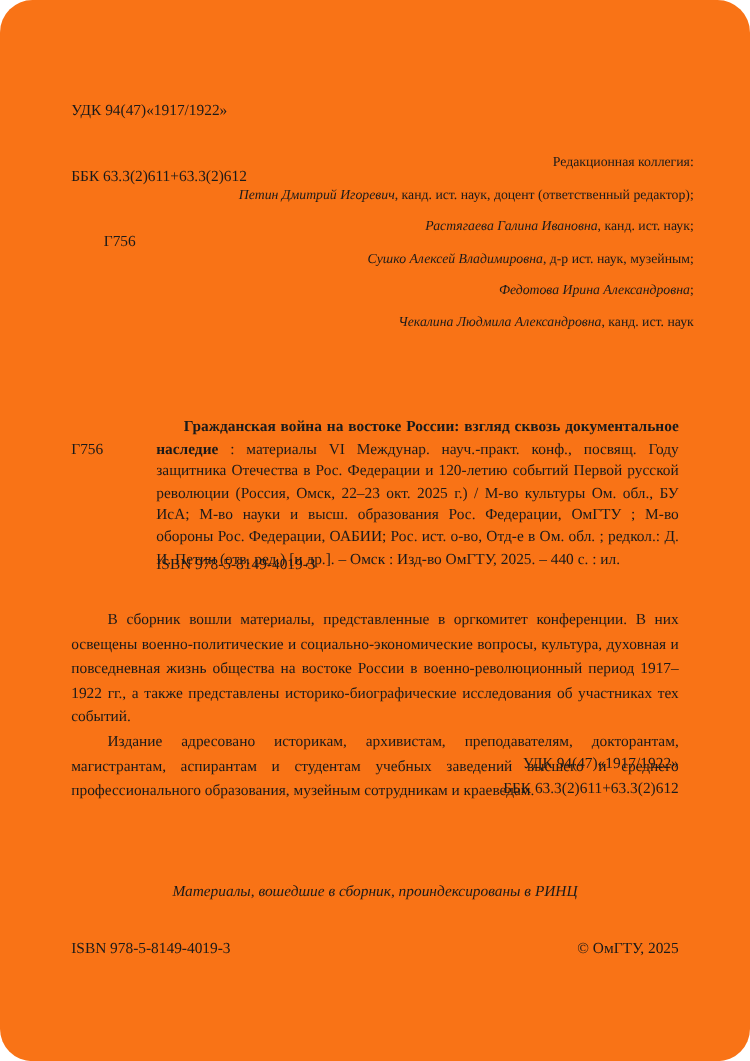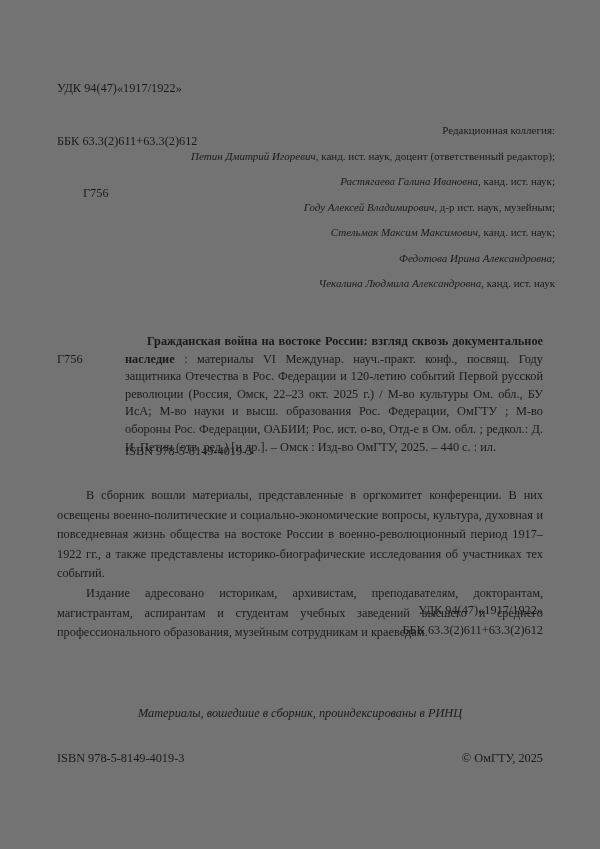--- a/index.html
+++ b/index.html
@@ -12,21 +12,22 @@
     height: 849px;
     position: relative;
     font-family: "Liberation Serif", "DejaVu Serif", serif;
     color: #1a1a1a;
     -webkit-font-smoothing: antialiased;
   }
 
   .page {
     position: absolute;
     inset: 0;
-    background: #737373;
+    background: #f97316;
+    border-radius: 26px;
   }
 
   
   .top-codes {
     position: absolute;
     left: 57px;
     top: 45px;
     font-size: 12.3px;
     line-height: 17.5px;
     white-space: pre;
@@ -151,23 +152,22 @@
     <span class="code-line code-indent">Г756</span>
   </div>
 
   <div class="edboard">
     <span class="edboard-title">Редакционная коллегия:</span>
 
     <span class="edboard-member"><span class="nm">Петин Дмитрий Игоревич</span><span>, канд. ист. наук, доцент (ответственный редактор);</span></span>
 
     <span class="edboard-member"><span class="nm">Растягаева Галина Ивановна</span><span>, канд. ист. наук;</span></span>
 
-    <span class="edboard-member"><span class="nm">Году Алексей Владимирович</span><span>, д-р ист. наук, музейным;</span></span>
+    <span class="edboard-member"><span class="nm">Сушко Алексей Владимировна</span><span>, д-р ист. наук, музейным;</span></span>
 
-    <span class="edboard-member"><span class="nm">Стельмак Максим Максимович</span><span>, канд. ист. наук;</span></span>
 
     <span class="edboard-member"><span class="nm">Федотова Ирина Александровна</span><span>;</span></span>
 
     <span class="edboard-member"><span class="nm">Чекалина Людмила Александровна</span><span>, канд. ист. наук</span></span>
   </div>
 
   <div class="bib">
     <span class="bib-sigla">Г756</span>
     <div class="bib-body"><span class="ttl">Гражданская война на востоке России: взгляд сквозь документальное наследие</span><span> : материалы VI Междунар. науч.-практ. конф., посвящ. Году защитника Отечества в Рос. Федерации и 120-летию событий Первой русской революции (Россия, Омск, 22–23 окт. 2025 г.) / М-во культуры Ом. обл., БУ ИсА; М-во науки и высш. образования Рос. Федерации, ОмГТУ ; М-во обороны Рос. Федерации, ОАБИИ; Рос. ист. о-во, Отд-е в Ом. обл. ; редкол.: Д. И. Петин (отв. ред.) [и др.]. – Омск : Изд-во ОмГТУ, 2025. – 440 с. : ил.</span></div>
   </div>

